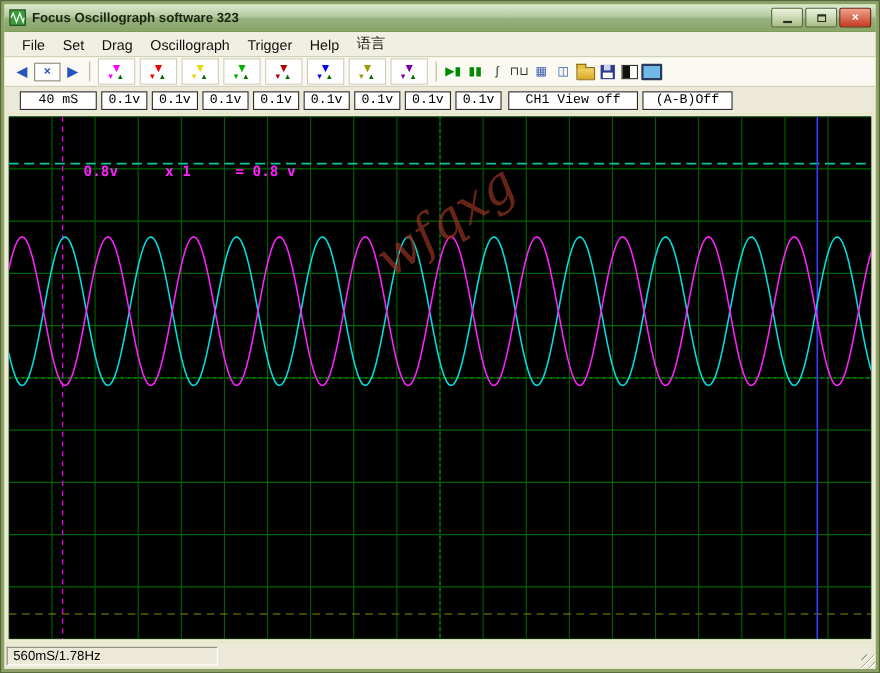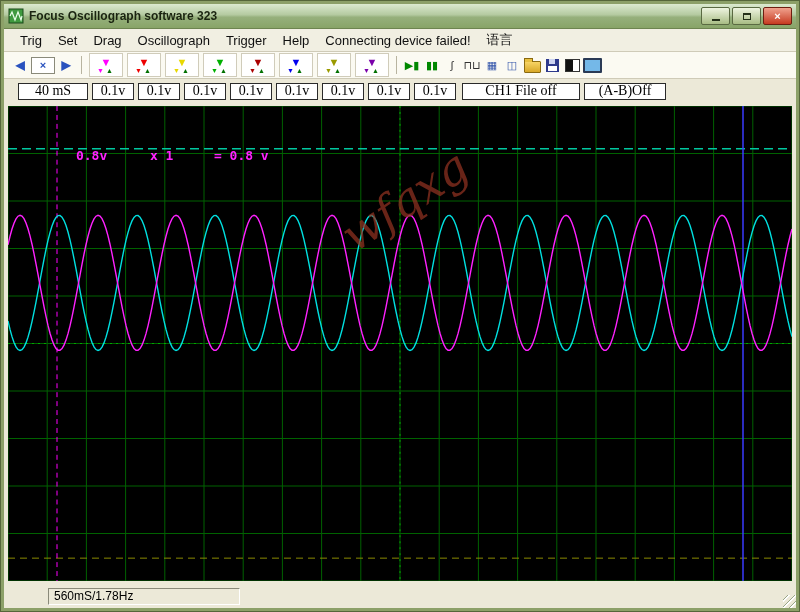--- a/index.html
+++ b/index.html
@@ -39,32 +39,32 @@
   .folder::before{content:"";position:absolute;top:-4px;left:-1px;width:7px;height:3px;background:#e8c040;border:1px solid #8a6a10;border-bottom:none;}
   .floppy{width:13px;height:13px;background:#2e3a8c;}
   .floppy::before{content:"";position:absolute;top:0;left:3px;width:6px;height:5px;background:#cdd4f2;}
   .floppy::after{content:"";position:absolute;bottom:1px;left:2px;width:9px;height:5px;background:#ffffff;}
   .contrast{width:13px;height:11px;border:1px solid #333;background:linear-gradient(90deg,#111 50%,#fff 50%);}
   .monitor{width:15px;height:11px;border:2px solid #2a3a55;background:#74b8e8;border-radius:1px;}
   
   .controlrow{height:24px;flex:0 0 24px;display:flex;align-items:center;background:#ece9d8;padding:0 0 0 14px;}
   .ctl-box{height:17px;box-sizing:border-box;border:1px solid #2a2a2a;background:#ffffff;
     display:inline-flex;align-items:center;justify-content:center;
-    font-family:Liberation Serif, serif;font-size:14px;color:#000;margin-right:4px;white-space:nowrap;cursor:default;}
+    font-family:Liberation Mono, monospace;font-size:12px;color:#000;margin-right:4px;white-space:nowrap;cursor:default;}
   .ctl-gap{width:2px;}
   
   .scope-wrap{flex:1 1 auto;background:#ece9d8;padding:3px 4px;min-height:0;}
   #scope-svg{display:block;width:100%;height:100%;background:#000;}
   
   .statusbar{height:22px;flex:0 0 22px;display:flex;align-items:center;background:#ece9d8;
     padding:1px 2px;gap:3px;position:relative;}
   .status-cell{height:17px;box-sizing:border-box;border:1px solid;border-color:#8a8a7a #ffffff #ffffff #8a8a7a;
     background:#ece9d8;display:flex;align-items:center;padding:0 5px;font-size:12px;color:#000;
     white-space:nowrap;overflow:hidden;}
-  .status-left{flex:0 0 192px;margin-left:42px;}
+  .status-left{flex:0 0 192px;}
   .status-right{flex:1 1 auto;}
   .grip{position:absolute;right:0;bottom:0;width:13px;height:13px;
     background:repeating-linear-gradient(135deg,transparent 0 3px,#9aa687 3px 4px,#fff 4px 5px);}
 </style>
 </head>
 <body>
 
 <div class="window">
 
   <div class="titlebar">
@@ -80,27 +80,26 @@
           <span class="min-glyph"></span>
         </span>
       <span class="cap-btn">
           <span class="max-glyph"></span>
         </span>
       <span class="cap-btn cap-close">×</span>
     </span>
   </div>
 
   <div class="menubar">
-      <div class="menu-item">Trig</div>
+      <div class="menu-item">File</div>
       <div class="menu-item">Set</div>
       <div class="menu-item">Drag</div>
       <div class="menu-item">Oscillograph</div>
       <div class="menu-item">Trigger</div>
       <div class="menu-item">Help</div>
-      <div class="menu-item">Connecting device failed!</div>
       <div class="menu-item">语言</div>
     </div>
 
   <div class="toolbar">
       <span class="tb-btn" style="color: rgb(42, 82, 190); font-weight: bold;">◀</span>
       <span class="tb-btn tb-boxed" style="color: rgb(42, 82, 190); font-weight: bold;">×</span>
       <span class="tb-btn" style="color: rgb(42, 82, 190); font-weight: bold;">▶</span>
       <span class="tb-sep"></span>
       <span class="ch-group">
         <span class="ch-big" style="color: rgb(255, 0, 255);">▼</span>
@@ -159,21 +158,21 @@
       <div class="ctl-box" style="width: 70px;">40 mS</div>
       <div class="ctl-box" style="width: 42px;">0.1v</div>
       <div class="ctl-box" style="width: 42px;">0.1v</div>
       <div class="ctl-box" style="width: 42px;">0.1v</div>
       <div class="ctl-box" style="width: 42px;">0.1v</div>
       <div class="ctl-box" style="width: 42px;">0.1v</div>
       <div class="ctl-box" style="width: 42px;">0.1v</div>
       <div class="ctl-box" style="width: 42px;">0.1v</div>
       <div class="ctl-box" style="width: 42px;">0.1v</div>
       <div class="ctl-gap"></div>
-      <div class="ctl-box" style="width: 118px;">CH1 File off</div>
+      <div class="ctl-box" style="width: 118px;">CH1 View off</div>
       <div class="ctl-box" style="width: 82px;">(A-B)Off</div>
     </div>
 
   <div class="scope-wrap">
     <svg id="scope-svg" viewBox="0 0 784 478" preserveAspectRatio="none">
         <rect x="0" y="0" width="784" height="478" fill="#000000"></rect>
         <line x1="0" y1="0" x2="0" y2="478" stroke="#006200" stroke-width="1"></line>
         <line x1="39.2" y1="0" x2="39.2" y2="478" stroke="#006200" stroke-width="1"></line>
         <line x1="78.4" y1="0" x2="78.4" y2="478" stroke="#006200" stroke-width="1"></line>
         <line x1="117.6" y1="0" x2="117.6" y2="478" stroke="#006200" stroke-width="1"></line>

